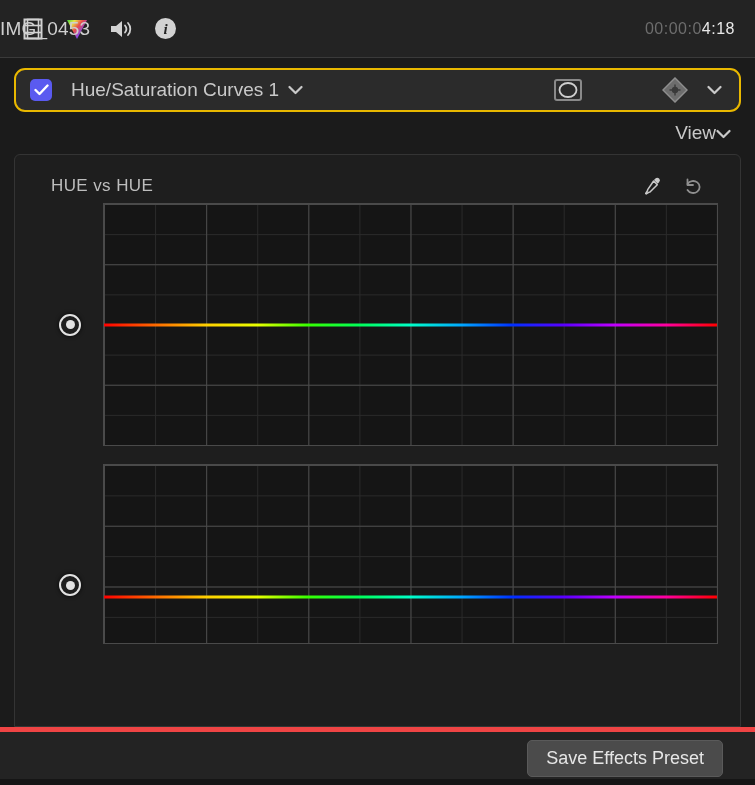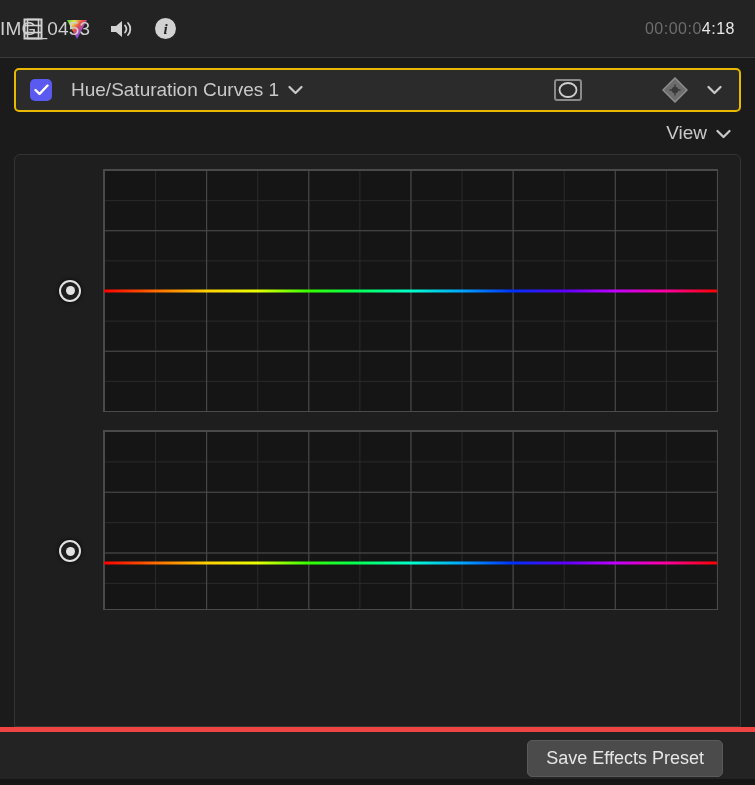--- a/index.html
+++ b/index.html
@@ -54,21 +54,21 @@
     z-index: 2;
     white-space: nowrap;
   }
   .timecode .tc-dim { color: #6d6d6d; }
 
   
   .fx-header-wrap { padding: 10px 14px 0 14px; }
   .fx-header {
     height: 44px;
     border: 2px solid #e9b800;
-    border-radius: 5px;
+    border-radius: 11px;
     background: #2b2b2b;
     display: flex;
     align-items: center;
     padding: 0 10px 0 14px;
   }
   .fx-check {
     width: 22px; height: 22px;
     border-radius: 5px;
     background: #5a5af0;
     display: flex; align-items: center; justify-content: center;
@@ -91,21 +91,21 @@
 
   
   .view-row {
     height: 42px;
     display: flex;
     align-items: center;
     justify-content: flex-end;
     padding: 0 24px 0 0;
   }
   .view-btn {
-    display: flex; align-items: center; gap: 9px;
+    display: flex; align-items: center; 
     cursor: pointer;
     font-size: 19px;
     color: #c9c9c9;
   }
 
   
   .curves-panel {
     margin: 0 14px;
     flex: 1 1 auto;
     background: #1e1e1e;
@@ -367,20 +367,37 @@
           <path d="M1.5 2 L7.5 8 L13.5 2" fill="none" stroke="#c9c9c9" stroke-width="2.2" stroke-linecap="round" stroke-linejoin="round"></path>
         </svg>
       </span>
     </div>
   </div>
 
   <div class="curves-panel">
     <div class="curves-scroll">
 
       <div class="curve-block">
+        <div class="curve-head">
+          <div class="curve-title"><span>HUE vs HUE</span></div>
+          <div class="curve-head-actions">
+            <div class="ch-icon">
+              <svg width="20" height="20" viewBox="0 0 20 20">
+                <path d="M12.4 2.6 a2.6 2.6 0 0 1 3.7 3.7 l-1.4 1.4 l-3.7-3.7 z" fill="#c9c9c9"></path>
+                <path d="M10.6 5 l3.7 3.7 l-7.3 7.3 l-1.3 0.4 l-2.4 1.6 l-0.6-0.6 l1.6-2.4 l0.4-1.3 z" fill="none" stroke="#c9c9c9" stroke-width="1.5" stroke-linejoin="round"></path>
+              </svg>
+            </div>
+            <div class="ch-icon">
+              <svg width="22" height="20" viewBox="0 0 22 20">
+                <path d="M5.5 8 A6.5 6 0 1 1 5.5 14" fill="none" stroke="#8f8f8f" stroke-width="1.8" stroke-linecap="round"></path>
+                <path d="M5.5 3.5 L5.5 9 L11 9" fill="none" stroke="#8f8f8f" stroke-width="1.8" stroke-linecap="round" stroke-linejoin="round"></path>
+              </svg>
+            </div>
+          </div>
+        </div>
         <div class="curve-body">
           <div class="curve-gutter">
             <div class="target-dot"></div>
           </div>
           <div class="graph">
             <div class="grid-minor"></div>
             <div class="grid-major"></div>
             <div class="hue-line"></div>
           </div>
         </div>

